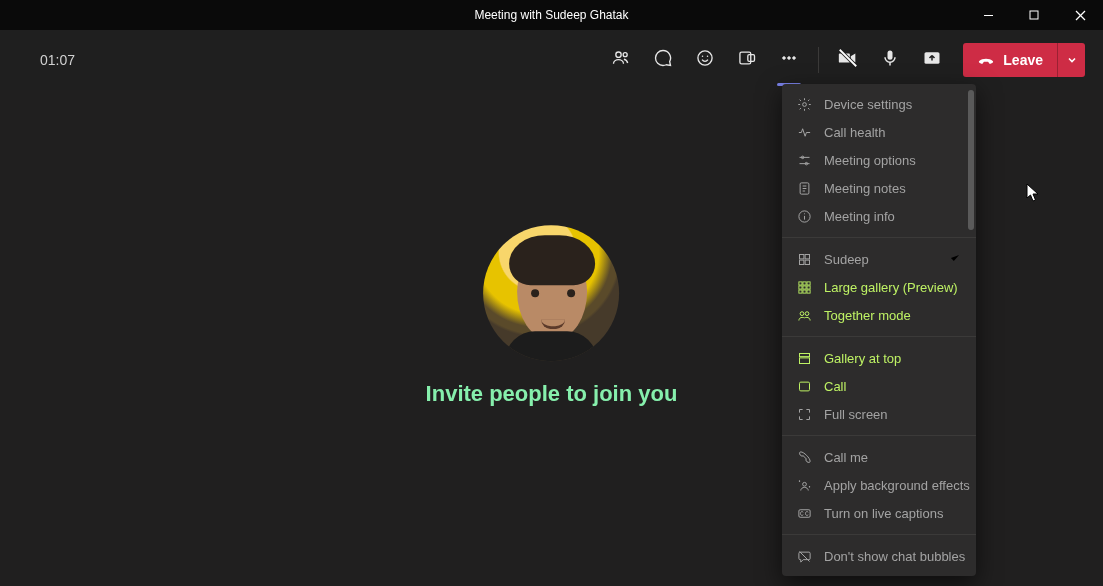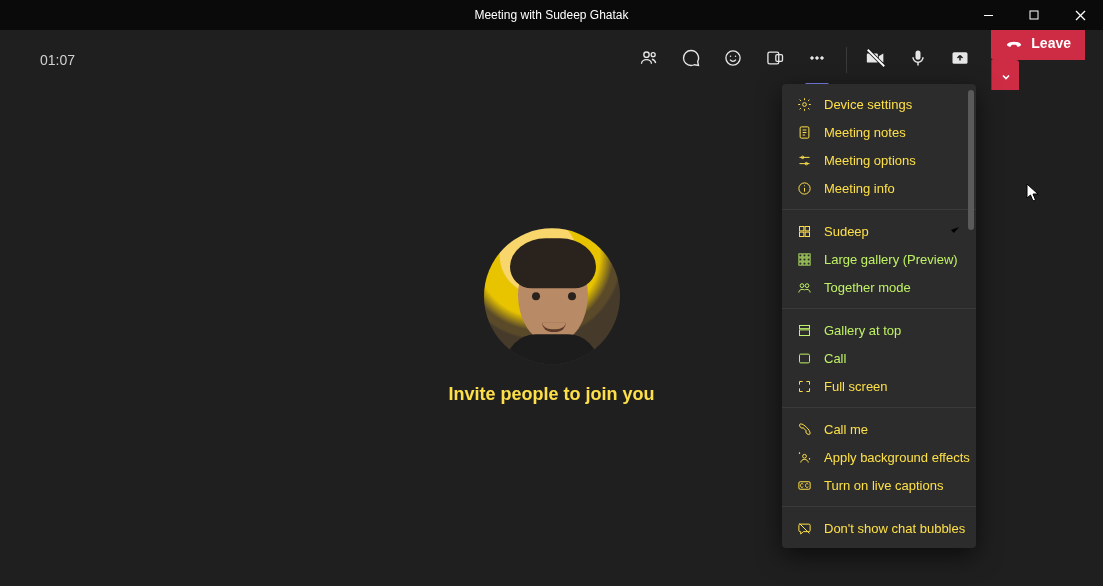--- a/index.html
+++ b/index.html
@@ -16,41 +16,41 @@
   
   .toolbar { height: 60px; background: #1f1f1f; display: flex; align-items: center; padding: 0 18px 0 40px; }
   .timer { font-size: 14px; color: #d1d1d1; }
   .toolbar-spacer { flex: 1; }
   .toolbar-icons { display: flex; align-items: center; gap: 0; }
   .tbtn { width: 42px; height: 42px; display: flex; align-items: center; justify-content: center; border-radius: 3px; color: #e6e6e6; position: relative; }
   .tbtn svg { stroke: currentColor; fill: none; }
   .tbtn.filled svg { fill: currentColor; stroke: none; }
   .tbtn.more-active::after { content:""; position:absolute; bottom:-5px; left:9px; right:9px; height:3px; background:#7b83eb; border-radius:2px; }
   .vdiv { width: 1px; height: 26px; background: #3b3a39; margin: 0 8px; }
-  .leave-group { display: flex; margin-left: 10px; flex-direction: column; }
+  .leave-group { display: flex; margin-left: 10px; }
   .leave-btn { background: #ce2c45; color:#fff; height: 34px; display:flex; align-items:center; padding: 0 14px; border-radius: 3px 0 0 3px; font-size: 14px; gap: 8px; font-weight: 600; }
   .leave-caret { background: #ce2c45; height: 34px; width: 28px; display:flex; align-items:center; justify-content:center; border-radius: 0 3px 3px 0; border-left: 1px solid rgba(0,0,0,.25); }
   .leave-caret svg { stroke:#fff; fill:none; }
 
   
   .main { flex: 1; position: relative; background: #201f1f; }
   .center-stage { position: absolute; left: 50%; top: 50%; transform: translate(-50%, -62%); display:flex; flex-direction: column; align-items:center; gap: 20px; }
   .avatar { width: 136px; height: 136px; border-radius: 50%; background: radial-gradient(circle at 40% 20%, #f8d66b 0 28%, #e7c300 29% 45%, #5a4a2a 55% 60%, #463a2a 62% 100%); position: relative; overflow: hidden; }
   .avatar::before {  content:""; position:absolute; left:34px; top:28px; width:70px; height:86px; background:#b98a66; border-radius: 40px 40px 40px 40px / 48px 48px 60px 60px; }
   .avatar::after {  content:""; position:absolute; left:26px; top:10px; width:86px; height:50px; background:#2a221c; border-radius: 50px 50px 30px 30px / 40px 40px 30px 30px; }
   .avatar .eyes { position:absolute; top:64px; left:48px; width:44px; height:8px; display:flex; justify-content:space-between; }
   .avatar .eyes span { width:8px; height:8px; background:#2a221c; border-radius:50%; }
   .avatar .mouth { position:absolute; top:94px; left:58px; width:24px; height:10px; border-bottom:3px solid #5b3a2a; border-radius: 0 0 12px 12px; }
   .avatar .shirt { position:absolute; bottom:-6px; left:22px; width:92px; height:36px; background:#1c1c1c; border-radius: 30px 30px 0 0; }
-  .invite-text { font-size: 18px; font-weight: 700; color: #fde047; }
+  .invite-text { font-size: 22px; font-weight: 700; color: #86efac; }
 
   
   .menu { position: absolute; top: 84px; left: 782px; width: 194px; background: #2d2c2c; border-radius: 4px; box-shadow: 0 8px 24px rgba(0,0,0,.6); padding: 6px 0; max-height: 498px; overflow: hidden; }
   .menu-scroll { position:absolute; right:2px; top:6px; width:6px; height:140px; background:#5a5a5a; border-radius:3px; }
-  .mitem { display:flex; align-items:center; gap: 12px; height: 28px; padding: 0 14px; font-size: 13px; color: #fde047; white-space: nowrap; }
+  .mitem { display:flex; align-items:center; gap: 12px; height: 28px; padding: 0 14px; font-size: 13px; color: #a3a3a3; white-space: nowrap; }
   .mitem.disabled { color: #bef264; }
   .mitem .micon { width: 16px; height: 16px; display:flex; align-items:center; justify-content:center; flex-shrink:0; }
   .mitem .micon svg { stroke: currentColor; fill: none; }
   .mitem .check { margin-left:auto; }
   .mdiv { height: 1px; background: #3b3a39; margin: 7px 0; }
 
   .cursor { position:absolute; left:1026px; top:183px; width:14px; height:20px; pointer-events:none; }
   .cursor svg { fill:#fff; stroke:#000; stroke-width:1; }
 </style>
 </head>
@@ -176,38 +176,46 @@
           <svg width="15" height="15" viewBox="0 0 24 24" stroke-width="1.6">
             <circle cx="12" cy="12" r="3"></circle>
             <path d="M12 2v3M12 19v3M4.2 4.2l2.1 2.1M17.7 17.7l2.1 2.1M2 12h3M19 12h3M4.2 19.8l2.1-2.1M17.7 6.3l2.1-2.1"></path>
           </svg>
         </span>
         <span>Device settings</span>
       </div>
       <div class="mitem">
         <span class="micon">
           <svg width="15" height="15" viewBox="0 0 24 24" stroke-width="1.6">
+            <path d="M3 12h4l2-6 4 12 2-6h6"></path>
+          </svg>
+        </span>
+        <span>Call health</span>
+      </div>
+      <div class="mitem">
+        <span class="micon">
+          <svg width="15" height="15" viewBox="0 0 24 24" stroke-width="1.6">
+            <line x1="4" y1="7" x2="20" y2="7"></line>
+            <circle cx="9" cy="7" r="2"></circle>
+            <line x1="4" y1="17" x2="20" y2="17"></line>
+            <circle cx="15" cy="17" r="2"></circle>
+          </svg>
+        </span>
+        <span>Meeting options</span>
+      </div>
+      <div class="mitem">
+        <span class="micon">
+          <svg width="15" height="15" viewBox="0 0 24 24" stroke-width="1.6">
             <rect x="5" y="3" width="14" height="18" rx="2"></rect>
             <line x1="9" y1="8" x2="15" y2="8"></line>
             <line x1="9" y1="12" x2="15" y2="12"></line>
             <line x1="9" y1="16" x2="13" y2="16"></line>
           </svg>
         </span>
         <span>Meeting notes</span>
-      </div>
-      <div class="mitem">
-        <span class="micon">
-          <svg width="15" height="15" viewBox="0 0 24 24" stroke-width="1.6">
-            <line x1="4" y1="7" x2="20" y2="7"></line>
-            <circle cx="9" cy="7" r="2"></circle>
-            <line x1="4" y1="17" x2="20" y2="17"></line>
-            <circle cx="15" cy="17" r="2"></circle>
-          </svg>
-        </span>
-        <span>Meeting options</span>
       </div>
       <div class="mitem">
         <span class="micon">
           <svg width="15" height="15" viewBox="0 0 24 24" stroke-width="1.6">
             <circle cx="12" cy="12" r="9"></circle>
             <line x1="12" y1="11" x2="12" y2="17"></line>
             <circle cx="12" cy="7.5" r="0.9" fill="currentColor" stroke="none"></circle>
           </svg>
         </span>
         <span>Meeting info</span>

